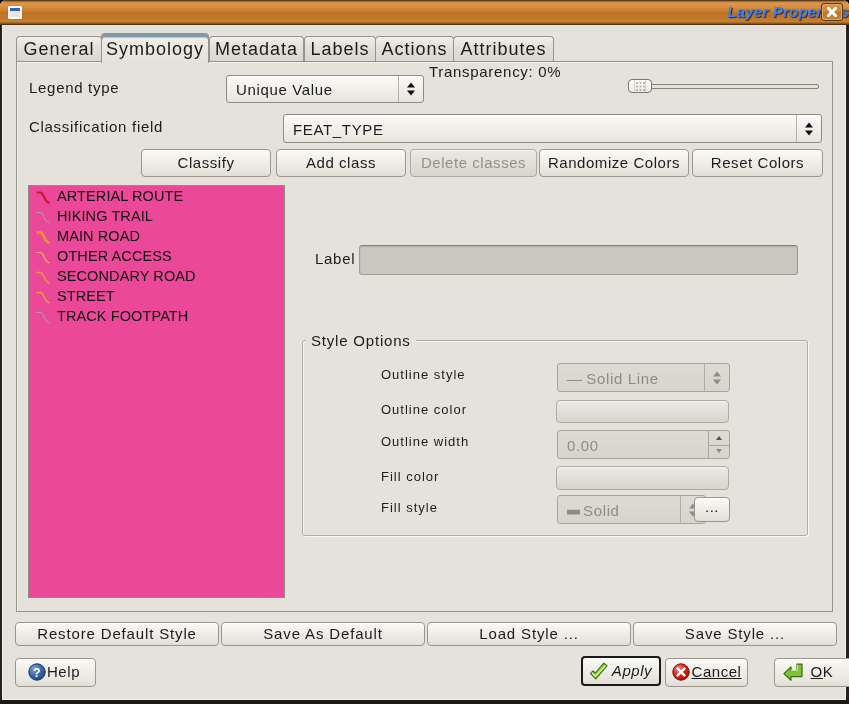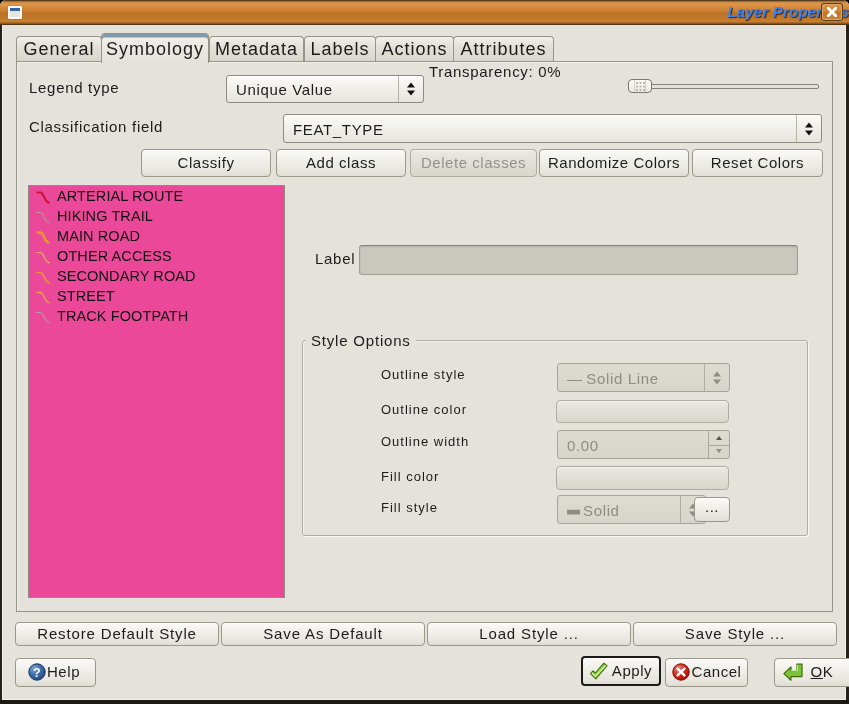--- a/index.html
+++ b/index.html
@@ -253,29 +253,29 @@
             <stop offset="55%" stop-color="#3d6aa5"></stop>
             <stop offset="100%" stop-color="#1f4a87"></stop>
           </radialGradient>
         </defs>
     <circle cx="9" cy="9" r="8.2" fill="url(#hg)" stroke="#16355e" stroke-width="1"></circle>
     <text x="9" y="13.5" font-size="12.5" font-weight="bold" text-anchor="middle" fill="#fff" font-family="Liberation Sans">?</text>
   </svg>
   <span style="margin-left:16px;">Help</span>
 </div>
 
-<div class="btn" style="left:581px;top:656px;width:76px;height:26px;line-height:26px;border:2px solid #1a1a1a;box-shadow:none;">
+<div class="btn" style="left:581px;top:656px;width:76px;height:26px;line-height:26px;border:2px solid #1a1a1a;box-shadow:none;font-style:italic;">
   <svg width="20" height="19" viewBox="0 0 20 19" style="position:absolute;left:6px;top:4px;">
     <path d="M1.5,11.5 L4,8.8 L6.2,11 L14.8,1.2 L18,3.8 L6.8,16.8 Z" fill="#8ccd3a" stroke="#40710f" stroke-width="1.1" stroke-linejoin="round"></path>
     <path d="M3,11.2 L6.4,14.2 L16.6,3.4" fill="none" stroke="#c7eb9a" stroke-width="1.6"></path>
   </svg>
   <span style="margin-left:22px;">Apply</span>
 </div>
 
-<div class="btn" style="left:665px;top:658px;width:81px;height:27px;line-height:26px;">
+<div class="btn" style="left:665px;top:658px;width:81px;height:27px;line-height:26px;text-decoration:underline;">
   <svg width="18" height="18" viewBox="0 0 18 18" style="position:absolute;left:6px;top:4px;">
     <defs>
           <radialGradient id="cg" cx="35%" cy="30%" r="75%">
             <stop offset="0%" stop-color="#f28a7e"></stop>
             <stop offset="50%" stop-color="#d62c20"></stop>
             <stop offset="100%" stop-color="#a80d06"></stop>
           </radialGradient>
         </defs>
     <circle cx="9" cy="9" r="8.2" fill="url(#cg)" stroke="#7c0b04" stroke-width="1"></circle>
     <path d="M5.6,5.6 L12.4,12.4 M12.4,5.6 L5.6,12.4" stroke="#fff" stroke-width="2.4" stroke-linecap="round"></path>

